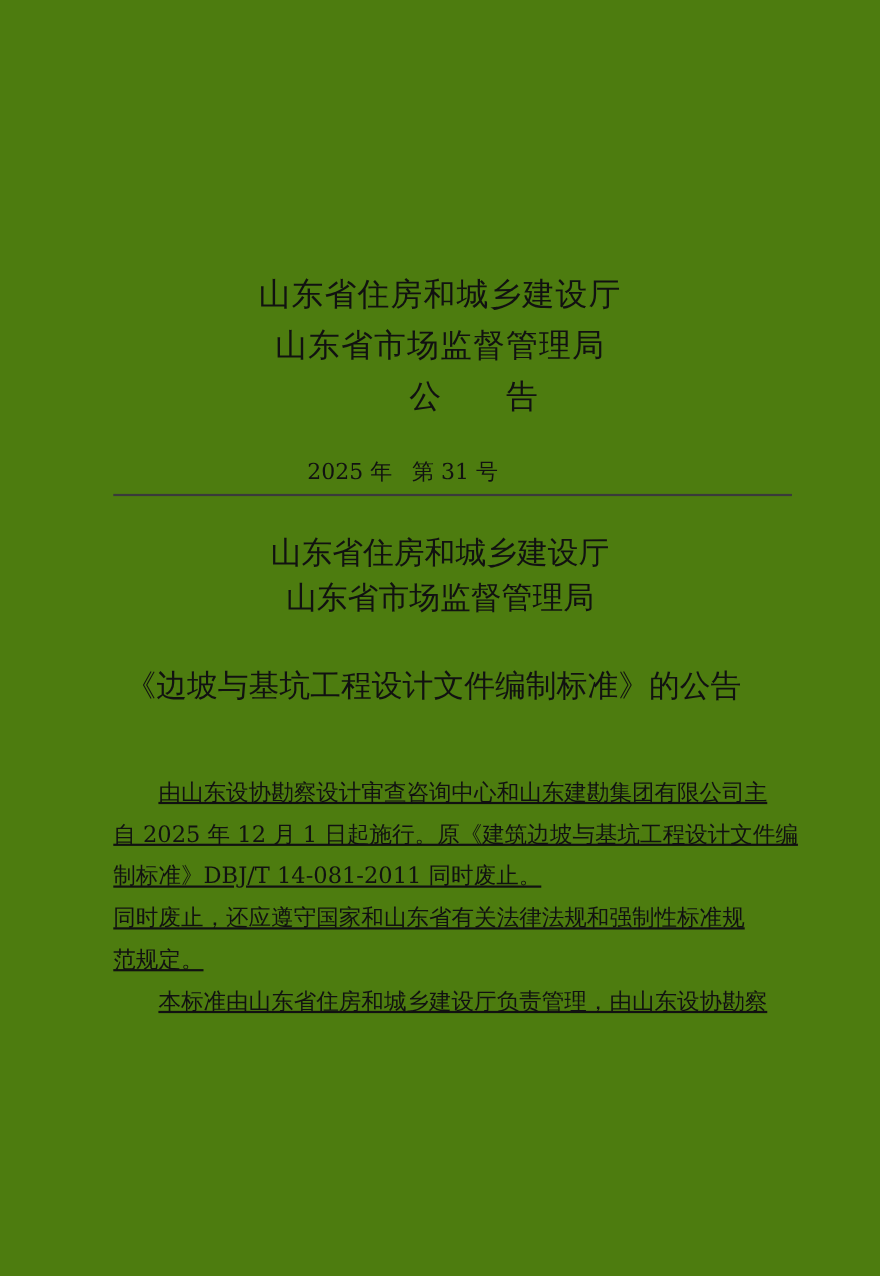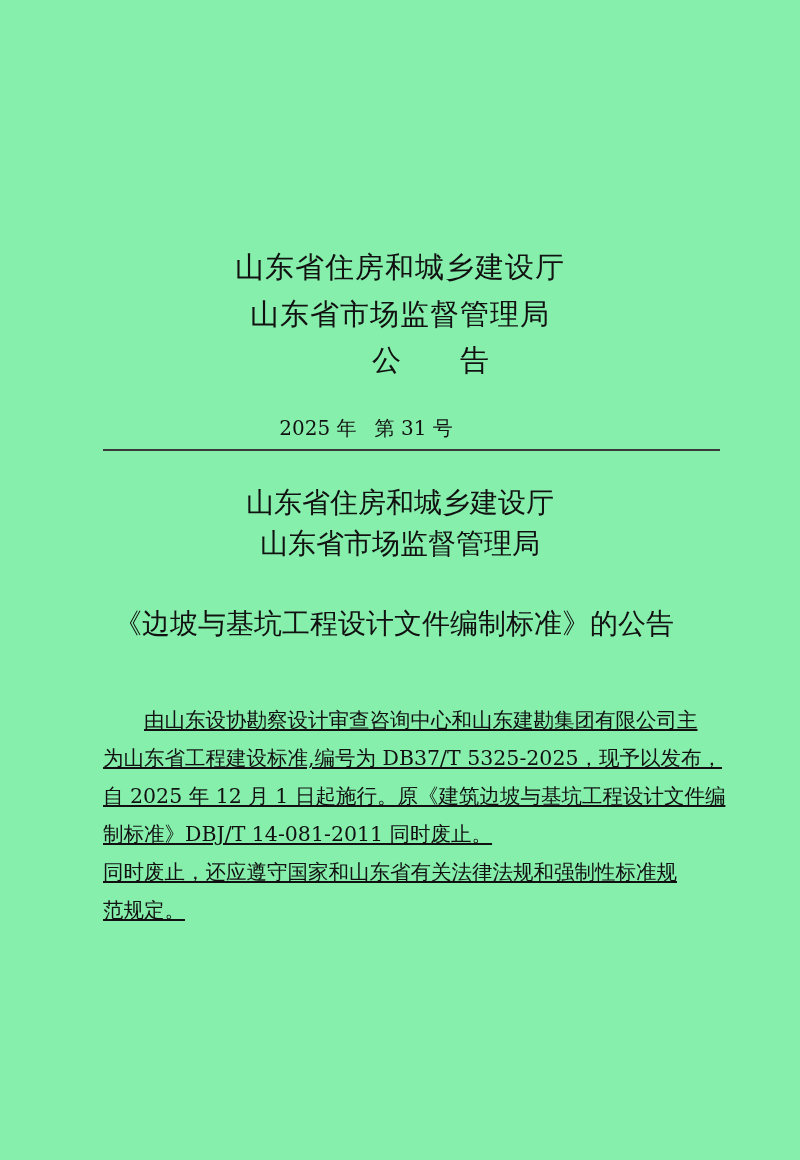--- a/index.html
+++ b/index.html
@@ -1,18 +1,18 @@
 <!DOCTYPE html>
 <html><head>
 <meta charset="utf-8">
 <style>
   html, body { margin: 0; padding: 0; background: #ffffff; }
   body { width: 800px; height: 1160px; position: relative; overflow: hidden;
          font-family: "DejaVu Serif", "Liberation Serif", serif; color: #111; }
-  .page { position: absolute; left: 0; top: 0; width: 800px; height: 1160px; background: #86efac; }
+  .page { position: absolute; left: 0; top: 0; width: 800px; height: 1160px; background: #4d7c0f; }
   .hdr { position: absolute; left: 0; width: 800px; text-align: center; font-size: 29px; line-height: 1; letter-spacing: 1px; }
   .hdr1 { top: 253px; }
   .hdr2 { top: 300px; }
   .hdr3 { top: 346px; margin-left: 31px; }
   .hdr3 .gap { display: inline-block; width: 58px; }
   .docno { position: absolute; left: 0; width: 732px; top: 418px; text-align: center; font-size: 20px; line-height: 1; }
   .docno .sp { display: inline-block; width: 18px; }
   .rule { position: absolute; left: 103px; width: 617px; top: 449px; height: 2px; background: #3a3a3a; }
   .title { position: absolute; left: 0; width: 800px; text-align: center; font-size: 28px; line-height: 1; }
   .t1 { top: 489px; }
@@ -36,23 +36,25 @@
 
   <div class="rule"></div>
 
   <div class="title t1">山东省住房和城乡建设厅</div>
   <div class="title t2">山东省市场监督管理局</div>
   <div class="title t4">《边坡与基坑工程设计文件编制标准》的公告</div>
 
   <div class="body">
     <p>
       <span class="line">由山东设协勘察设计审查咨询中心和山东建勘集团有限公司主</span>
-      <span class="line" style="text-indent:0">为山东省工程建设标准,编号为 DB37/T  5325-2025，现予以发布，</span>
       <span class="line" style="text-indent:0">自 2025 年 12 月 1 日起施行。原《建筑边坡与基坑工程设计文件编</span>
       <span class="line" style="text-indent:0">制标准》DBJ/T 14-081-2011 同时废止。</span>
     </p>
     <p>
       <span class="line" style="text-indent:0">同时废止，还应遵守国家和山东省有关法律法规和强制性标准规</span>
       <span class="line" style="text-indent:0">范规定。</span>
     </p>
+    <p>
+      <span class="line">本标准由山东省住房和城乡建设厅负责管理，由山东设协勘察</span>
+    </p>
   </div>
 
 </div>
 
 </body></html>

